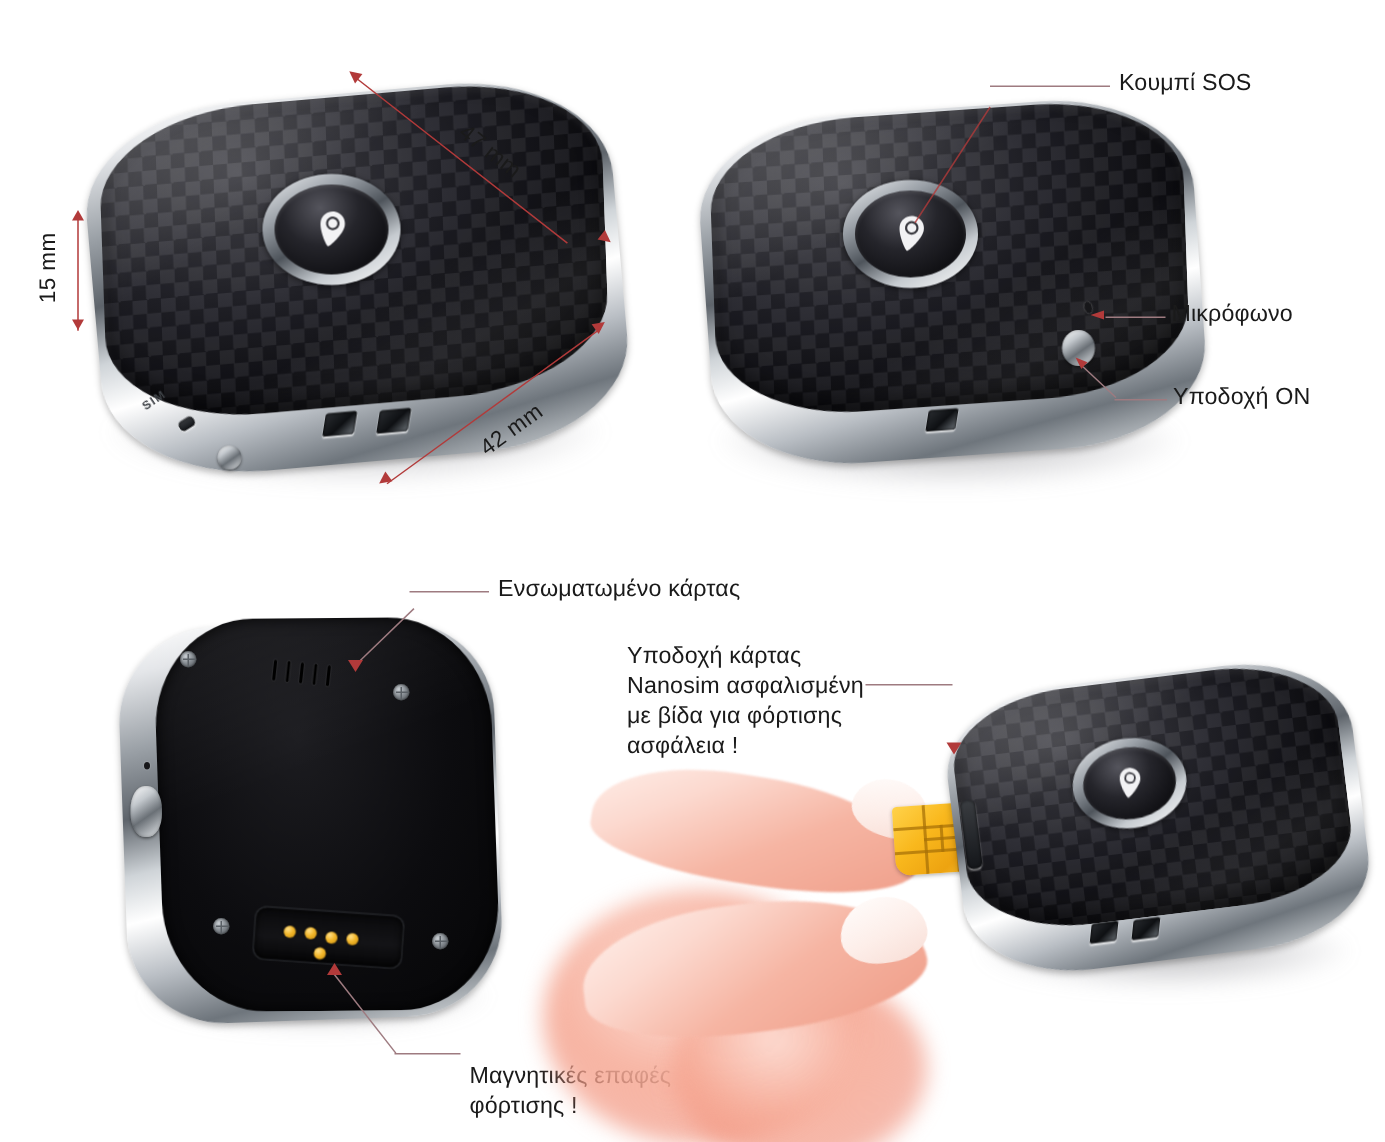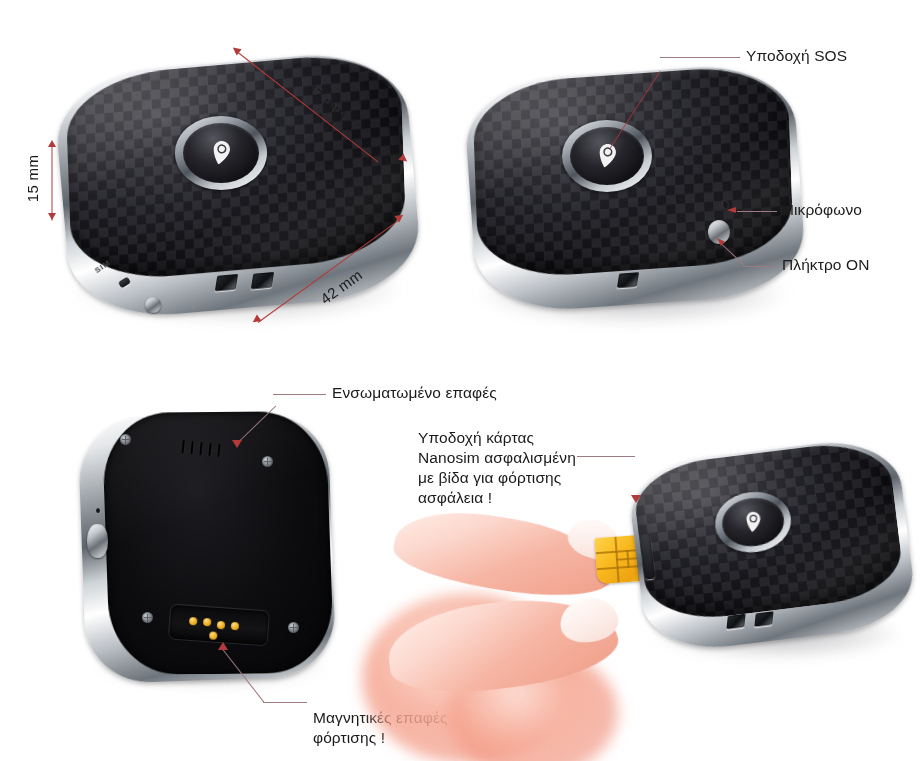--- a/index.html
+++ b/index.html
@@ -301,34 +301,34 @@
             <path d="M12 1C6.8 1 2.6 5.2 2.6 10.4c0 6.6 8 17.8 9.4 17.8s9.4-11.2 9.4-17.8C21.4 5.2 17.2 1 12 1z" fill="#f2f2f4"></path>
             <circle cx="12" cy="10.2" r="4.4" fill="none" stroke="#3a3a40" stroke-width="1.7"></circle>
           </svg>
         </div>
       </div>
     </div>
 
     <div>
       <div class="leader red thin" style="left:610px;top:148px;width:92px;transform:rotate(-57deg);transform-origin:0 50%;opacity:.8;"></div>
       <div class="leader" style="left:660px;top:57px;width:80px;"></div>
-      <div class="label" style="left:746px;top:46px;">Υποδοχή SOS</div>
+      <div class="label" style="left:746px;top:46px;">Κουμπί SOS</div>
     </div>
 
     <div>
       <div class="leader" style="left:737px;top:211px;width:40px;"></div>
       <div class="arrowhead" style="left:727px;top:207px;border-width:3.5px 9px 3.5px 0;border-color:transparent #b23a3a transparent transparent;"></div>
       <div class="label" style="left:781px;top:200px;">Μικρόφωνο</div>
     </div>
 
     <div>
       <div class="leader" style="left:722px;top:244px;width:30px;transform:rotate(43deg);transform-origin:0 50%;"></div>
       <div class="leader" style="left:743px;top:266px;width:35px;"></div>
       <div class="arrowhead" style="left:716px;top:238px;border-width:3.5px 8px 3.5px 0;border-color:transparent #b23a3a transparent transparent;transform:rotate(43deg);"></div>
-      <div class="label" style="left:782px;top:255px;">Πλήκτρο ON</div>
+      <div class="label" style="left:782px;top:255px;">Υποδοχή ON</div>
     </div>
   </div>
 
   <div>
 
     <div class="dev-shadow" style="left:96px;top:640px;width:230px;height:48px;"></div>
 
     <div class="device" style="left:82px;top:412px;width:250px;height:272px;">
 
       <div class="chrome" style="left:0;top:4px;width:250px;height:264px;transform:rotate(-2deg);
@@ -358,21 +358,21 @@
         <div class="gold-dot" style="left:47px;top:13px;width:8px;height:8px;"></div>
         <div class="gold-dot" style="left:61px;top:13px;width:8px;height:8px;"></div>
         <div class="gold-dot" style="left:40px;top:24px;width:8px;height:8px;"></div>
       </div>
     </div>
 
     <div>
       <div class="leader" style="left:240px;top:440px;width:50px;transform:rotate(-44deg);transform-origin:0 50%;"></div>
       <div class="leader" style="left:273px;top:394px;width:53px;"></div>
       <div class="arrowhead" style="left:232px;top:440px;border-width:8px 5px 0 5px;border-color:#b23a3a transparent transparent transparent;"></div>
-      <div class="label" style="left:332px;top:383px;">Ενσωματωμένο επαφές</div>
+      <div class="label" style="left:332px;top:383px;">Ενσωματωμένο κάρτας</div>
     </div>
 
     <div>
       <div class="leader" style="left:222px;top:648px;width:68px;transform:rotate(52deg);transform-origin:0 50%;"></div>
       <div class="leader" style="left:263px;top:702px;width:44px;"></div>
       <div class="arrowhead" style="left:218px;top:642px;border-width:0 5px 8px 5px;border-color:transparent transparent #b23a3a transparent;"></div>
       <div class="label" style="left:313px;top:708px;">Μαγνητικές επαφές
 φόρτισης !</div>
     </div>
   </div>

